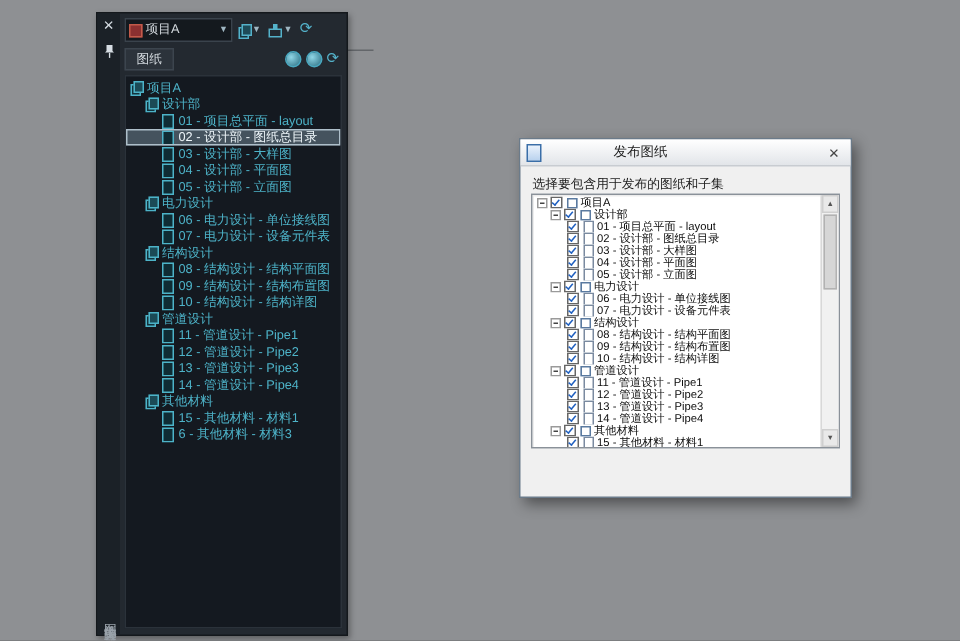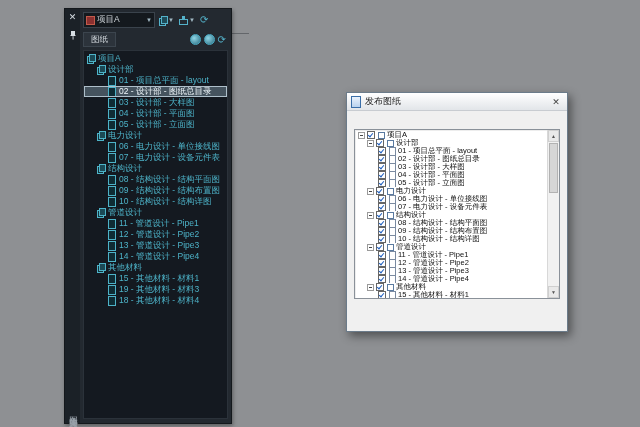--- a/index.html
+++ b/index.html
@@ -49,21 +49,21 @@
   .ico-pages::after{content:"";position:absolute;left:2px;top:0;width:5px;height:6px;border:1px solid #4db3c8;background:#1b4a56;}
 
   .hline{position:absolute;left:230px;top:33px;width:19px;height:1px;background:#63666a;}
 
   
   .dialog{position:absolute;left:346px;top:92px;width:220px;height:238px;background:#f0f0f0;
           border:1px solid #6b7b8a;box-shadow:3px 4px 9px rgba(0,0,0,.45);}
   .dtitle{height:17px;background:linear-gradient(#ffffff,#e2e5e9);border-bottom:1px solid #c8ccd1;
           display:flex;align-items:center;padding:0 4px;gap:4px;}
   .dtitle-ico{width:8px;height:10px;border:1px solid #3a6ea8;background:linear-gradient(#eaf2fc,#b9d2ee);flex:0 0 auto;}
-  .dtitle-text{font-size:9px;color:#1b1b1b;flex:1;}
+  .dtitle-text{font-size:9px;color:#1b1b1b;flex:1;margin-left:44px;}
   .dclose{font-size:9px;color:#454545;width:14px;text-align:center;cursor:pointer;}
   .dinstr{font-size:8.5px;color:#1c1c1c;margin:6px 8px 0 8px;}
 
   .dtreewrap{position:absolute;left:7px;right:7px;top:36px;height:168px;background:#fff;
              border:1px solid #8a9199;box-shadow:inset 1px 1px 0 rgba(0,0,0,.07);}
   .dtree{position:absolute;left:1px;top:0;right:12px;bottom:0;overflow:hidden;padding-top:1px;}
   .d-row{display:flex;align-items:center;height:8px;font-size:7.5px;color:#0d0d0d;
          white-space:nowrap;overflow:hidden;cursor:pointer;}
   .d-lbl{overflow:hidden;white-space:nowrap;}
   .exp{width:5px;height:5px;border:1px solid #9a9a9a;background:#fff;position:relative;margin-right:2px;flex:0 0 auto;}
@@ -218,37 +218,34 @@
           <div class="p-row" style="padding-left: 13px;">
             <span class="ico-pages"></span>
             <span class="p-lbl">其他材料</span>
           </div>
           <div class="p-row" style="padding-left: 24px;">
             <span class="ico-page"></span>
             <span class="p-lbl">15 - 其他材料 - 材料1</span>
           </div>
           <div class="p-row" style="padding-left: 24px;">
             <span class="ico-page"></span>
-            <span class="p-lbl">19 - 其他材料 - 材料3</span>
-          </div>
-          <div class="p-row" style="padding-left: 24px;">
-            <span class="ico-page"></span>
-            <span class="p-lbl">18 - 其他材料 - 材料4</span>
+            <span class="p-lbl">6 - 其他材料 - 材料3</span>
           </div>
         </div>
     </div>
   </div>
 
   <div class="dialog">
     <div class="dtitle">
       <span class="dtitle-ico"></span>
       <span class="dtitle-text">发布图纸</span>
       <span class="dclose">✕</span>
     </div>
 
+    <div class="dinstr">选择要包含用于发布的图纸和子集</div>
 
     <div class="dtreewrap">
       <div class="dtree">
           <div class="d-row" style="padding-left: 2px;">
             <span class="exp"></span>
             <span class="cbx on"></span>
             <span class="d-ico-pages"></span>
             <span class="d-lbl">项目A</span>
           </div>
           <div class="d-row" style="padding-left: 11px;">

